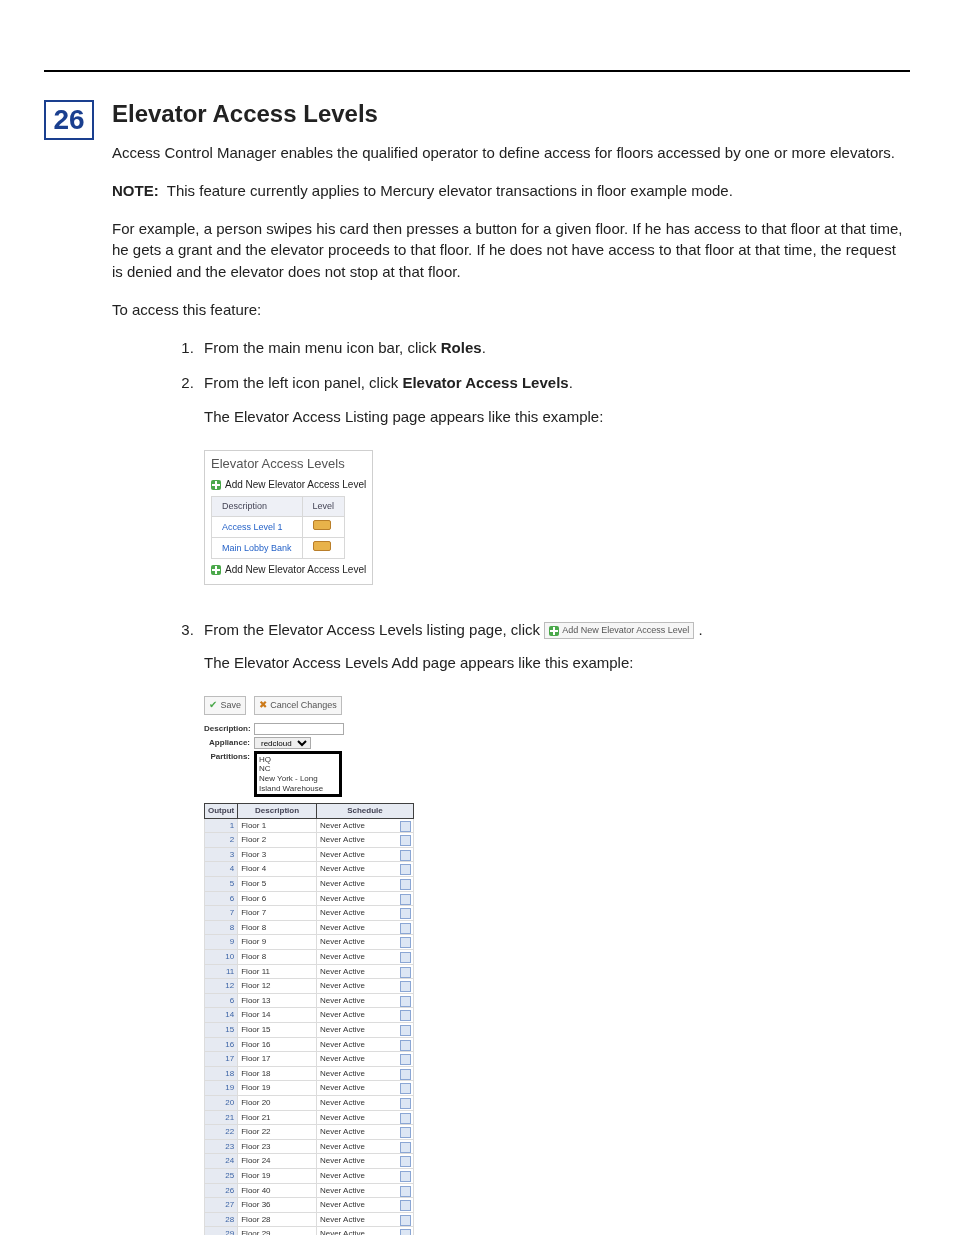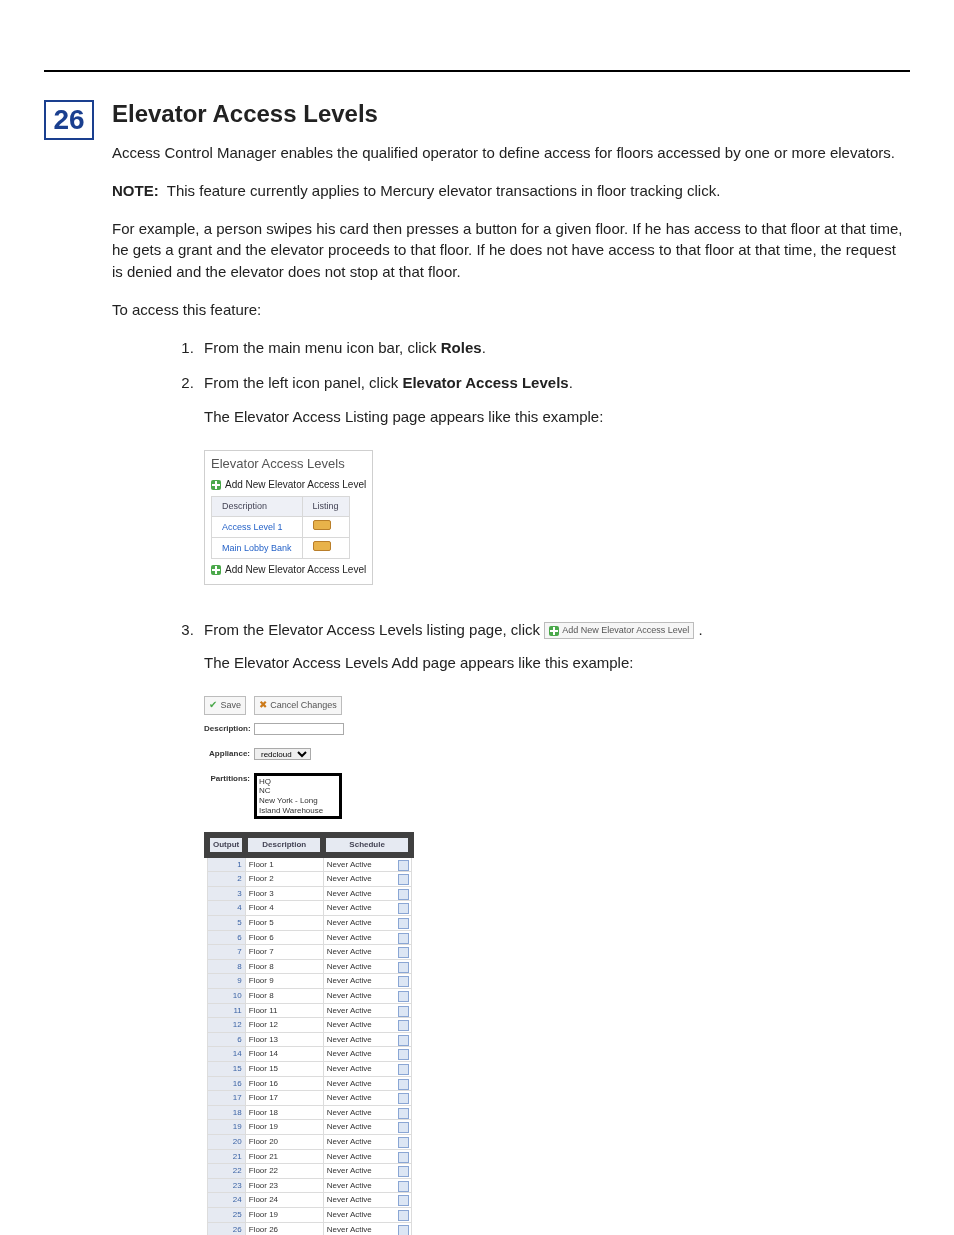--- a/index.html
+++ b/index.html
@@ -64,31 +64,31 @@
     display: inline-flex; align-items: center;
     border: 1px solid #bcbcbc; background: #f6f6f6;
     padding: 1px 4px; font-size: 9px; color: #555;
     vertical-align: middle; gap: 3px;
   }
   .fig2 { font-size: 8px; color: #333; display: inline-block; }
   .fig2-toolbar { display: flex; gap: 8px; margin-bottom: 8px; align-items: center; }
   .tick { color: #4aa84a; font-size: 10px; }
   .x-icon { color: #cc7a1a; font-size: 10px; }
   .fig2-form { margin: 4px 0 6px 0; }
-  .fig2-form .row { display: flex; align-items: flex-start; margin-bottom: 13px; }
+  .fig2-form .row { display: flex; align-items: flex-start; margin-bottom: 2px; }
   .fig2-form .lbl { width: 50px; text-align: right; padding-right: 4px; font-weight: bold; font-size: 8px; }
   .fig2-form input[type=text], .fig2-form select {
     font-size: 8px; border: 1px solid #aaa; height: 12px; padding: 0 2px;
   }
   .fig2-partitions {
     border: 3px solid #000000; width: 88px; font-size: 8px; line-height: 1.2;
     padding: 1px 2px; background: #fff;
   }
   .fig2 table { border-collapse: collapse; width: 210px; }
-  .fig2 th { background: #e6eaf2; border: 6px solid #404040; padding: 1px 3px; font-size: 8px; color: #445; font-weight: bold; text-align: center; }
+  .fig2 th { background: #e6eaf2; border: 1px solid #404040; padding: 1px 3px; font-size: 8px; color: #445; font-weight: bold; text-align: center; }
   .fig2 td { border: 1px solid #dcdcdc; padding: 1px 3px; font-size: 8px; background: #fff; }
   .fig2 td.num { background: #e6eaf2; color: #3c64a6; text-align: right; width: 16px; }
   .fig2 td.sched { text-align: left; padding-right: 14px; position: relative; }
   .fig2 td.sched::after {
     content: ""; position: absolute; right: 2px; top: 2px;
     width: 9px; height: 9px; border: 1px solid #8aa6d4; background: #dce6f4;
   }
 </style>
 </head>
 <body>
@@ -98,21 +98,21 @@
 <div class="content-row">
   <div class="chapter-box">26</div>
   <div class="main-col">
 
     <h1>Elevator Access Levels</h1>
 
     <p>Access Control Manager enables the qualified operator to define access for floors accessed by one or more elevators.</p>
 
     <p>
       <strong>NOTE:</strong>&nbsp;
-      <span>This feature currently applies to Mercury elevator transactions in floor tracking click.</span>
+      <span>This feature currently applies to Mercury elevator transactions in floor example mode.</span>
     </p>
 
     <p>For example, a person swipes his card then presses a button for a given floor. If he has access to that floor at that time, he gets a grant and the elevator proceeds to that floor. If he does not have access to that floor at that time, the request is denied and the elevator does not stop at that floor.</p>
 
     <p>To access this feature:</p>
 
     <ol class="steps">
       <li>
         <span>From the main menu icon bar, click </span><strong>Roles</strong><span>.</span>
       </li>
@@ -124,21 +124,21 @@
         <div class="figure fig1">
           <div class="fig1-title">Elevator Access Levels</div>
           <div class="add-row">
             <span class="plus-icon"></span>
             <span>Add New Elevator Access Level</span>
           </div>
           <table>
             <thead>
               <tr>
                 <th>Description</th>
-                <th>Listing</th>
+                <th>Level</th>
               </tr>
             </thead>
             <tbody id="fig1-body">
                 <tr>
                   <td class="link">Access Level 1</td>
                   <td><span class="del-btn"></span></td>
                 </tr>
                 <tr>
                   <td class="link">Main Lobby Bank</td>
                   <td><span class="del-btn"></span></td>
@@ -321,21 +321,21 @@
                   <td>Floor 24</td>
                   <td class="sched">Never Active</td>
                 </tr>
                 <tr>
                   <td class="num">25</td>
                   <td>Floor 19</td>
                   <td class="sched">Never Active</td>
                 </tr>
                 <tr>
                   <td class="num">26</td>
-                  <td>Floor 26</td>
+                  <td>Floor 40</td>
                   <td class="sched">Never Active</td>
                 </tr>
                 <tr>
                   <td class="num">27</td>
                   <td>Floor 36</td>
                   <td class="sched">Never Active</td>
                 </tr>
                 <tr>
                   <td class="num">28</td>
                   <td>Floor 28</td>

